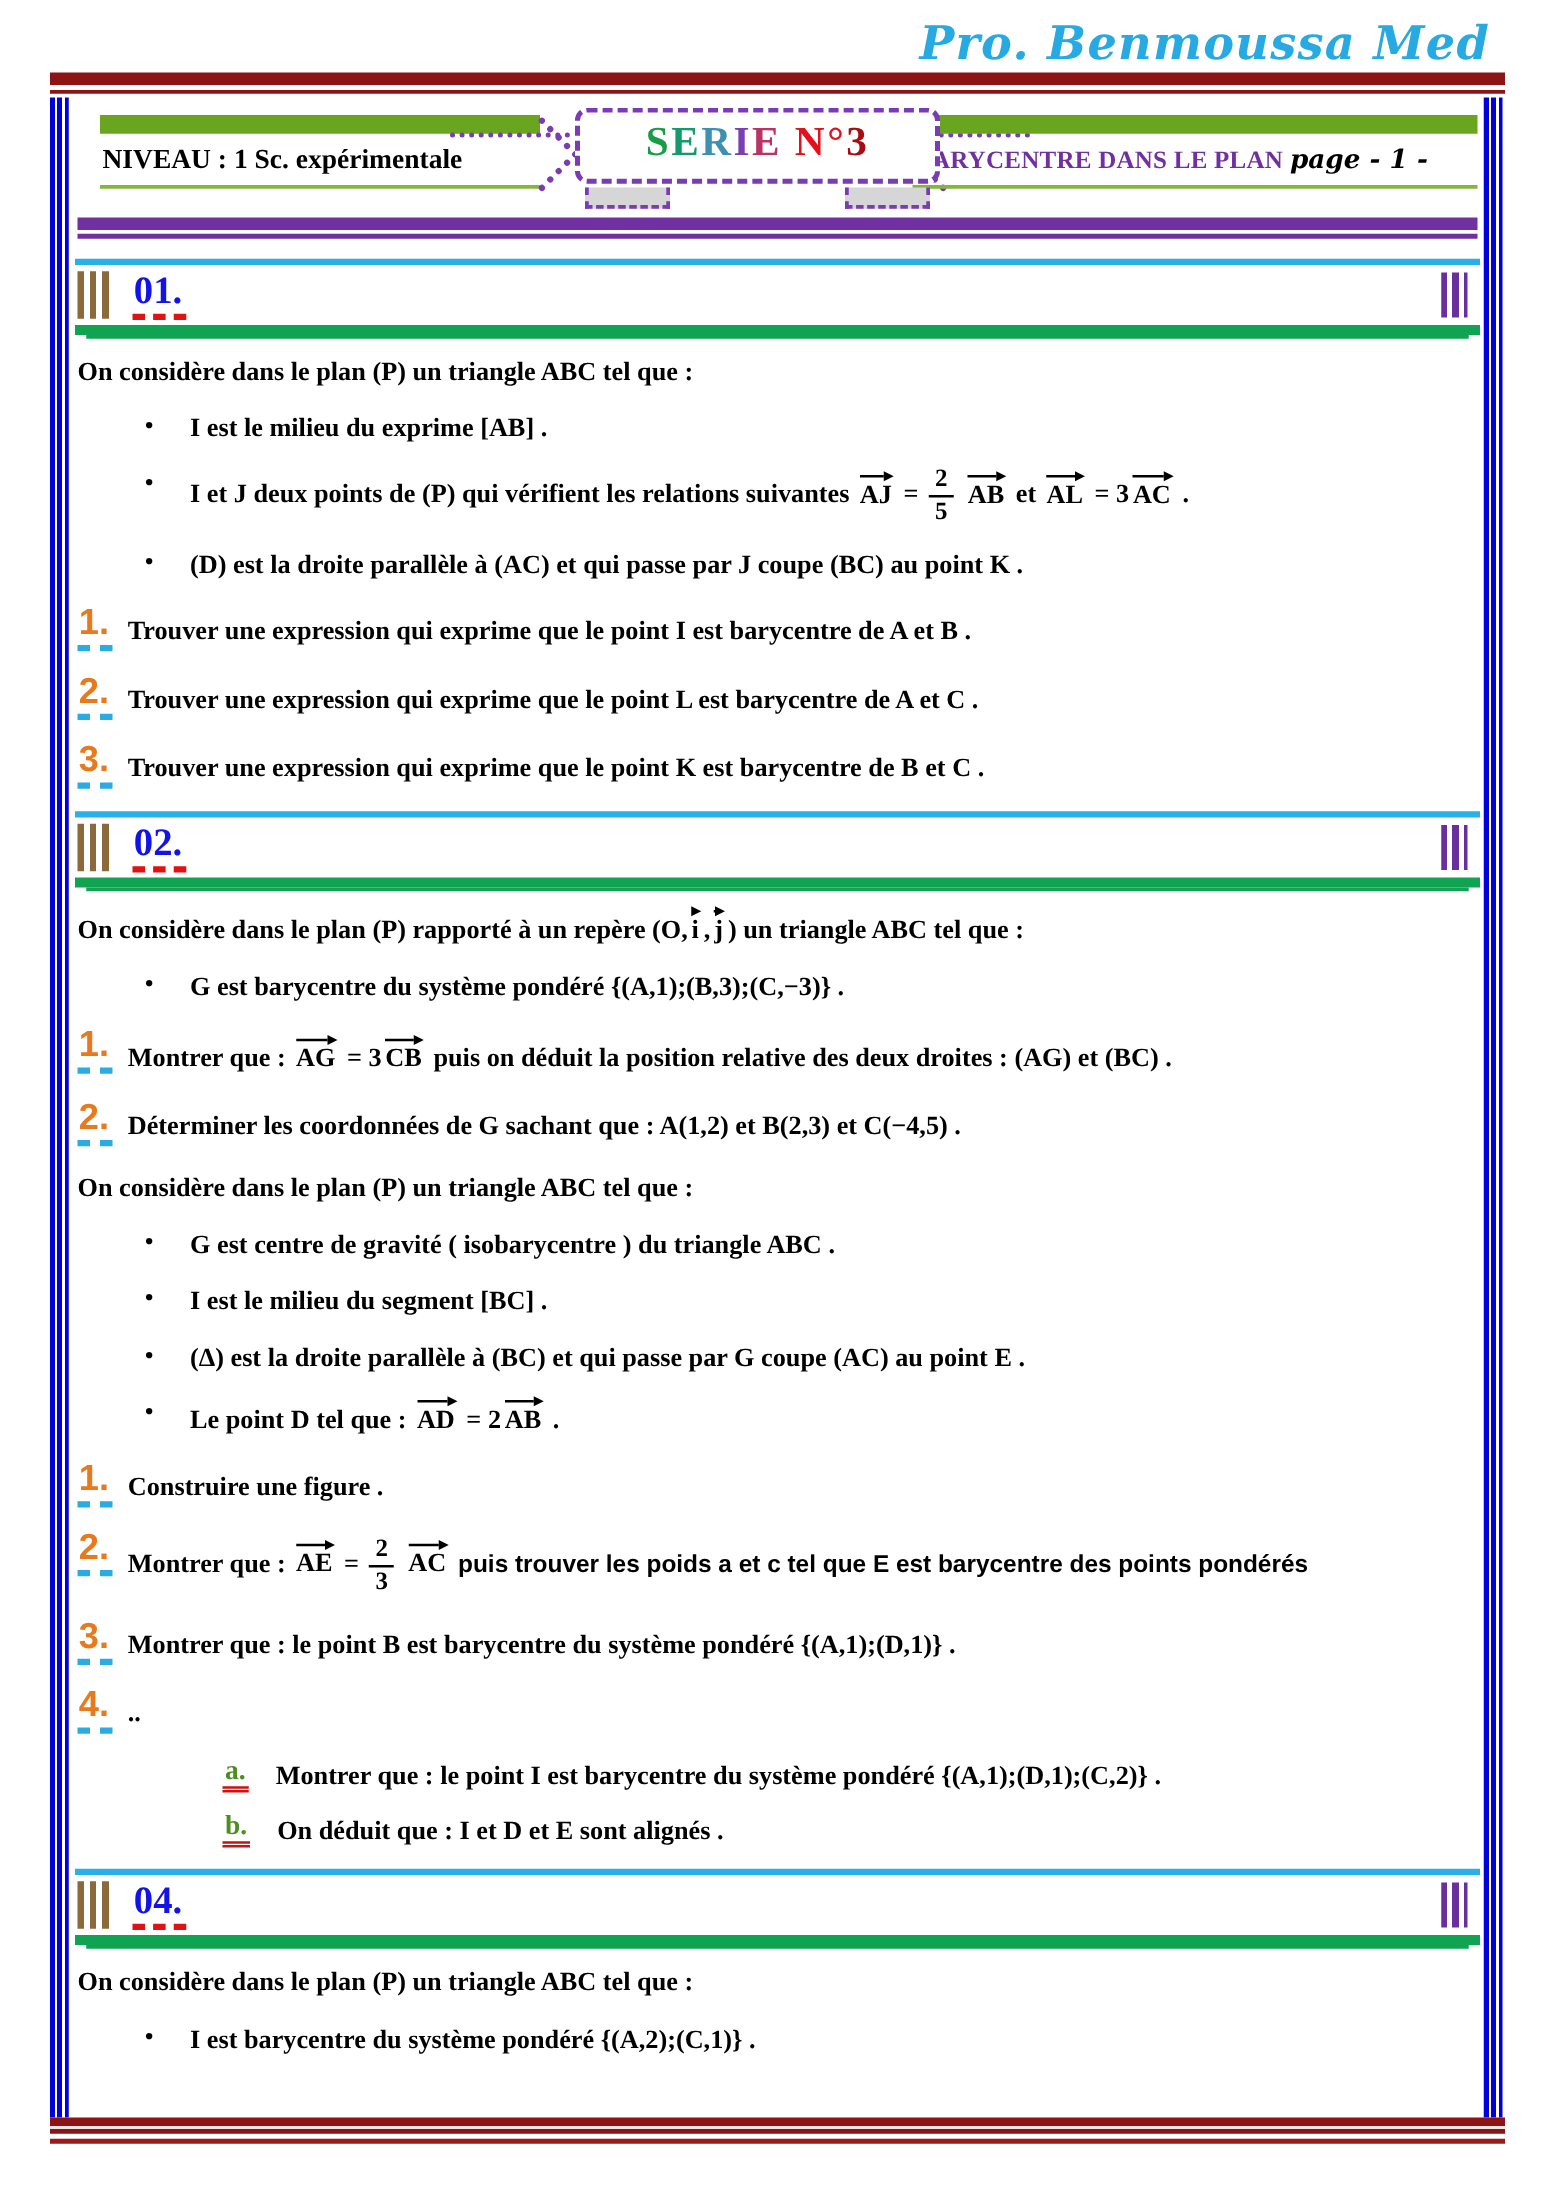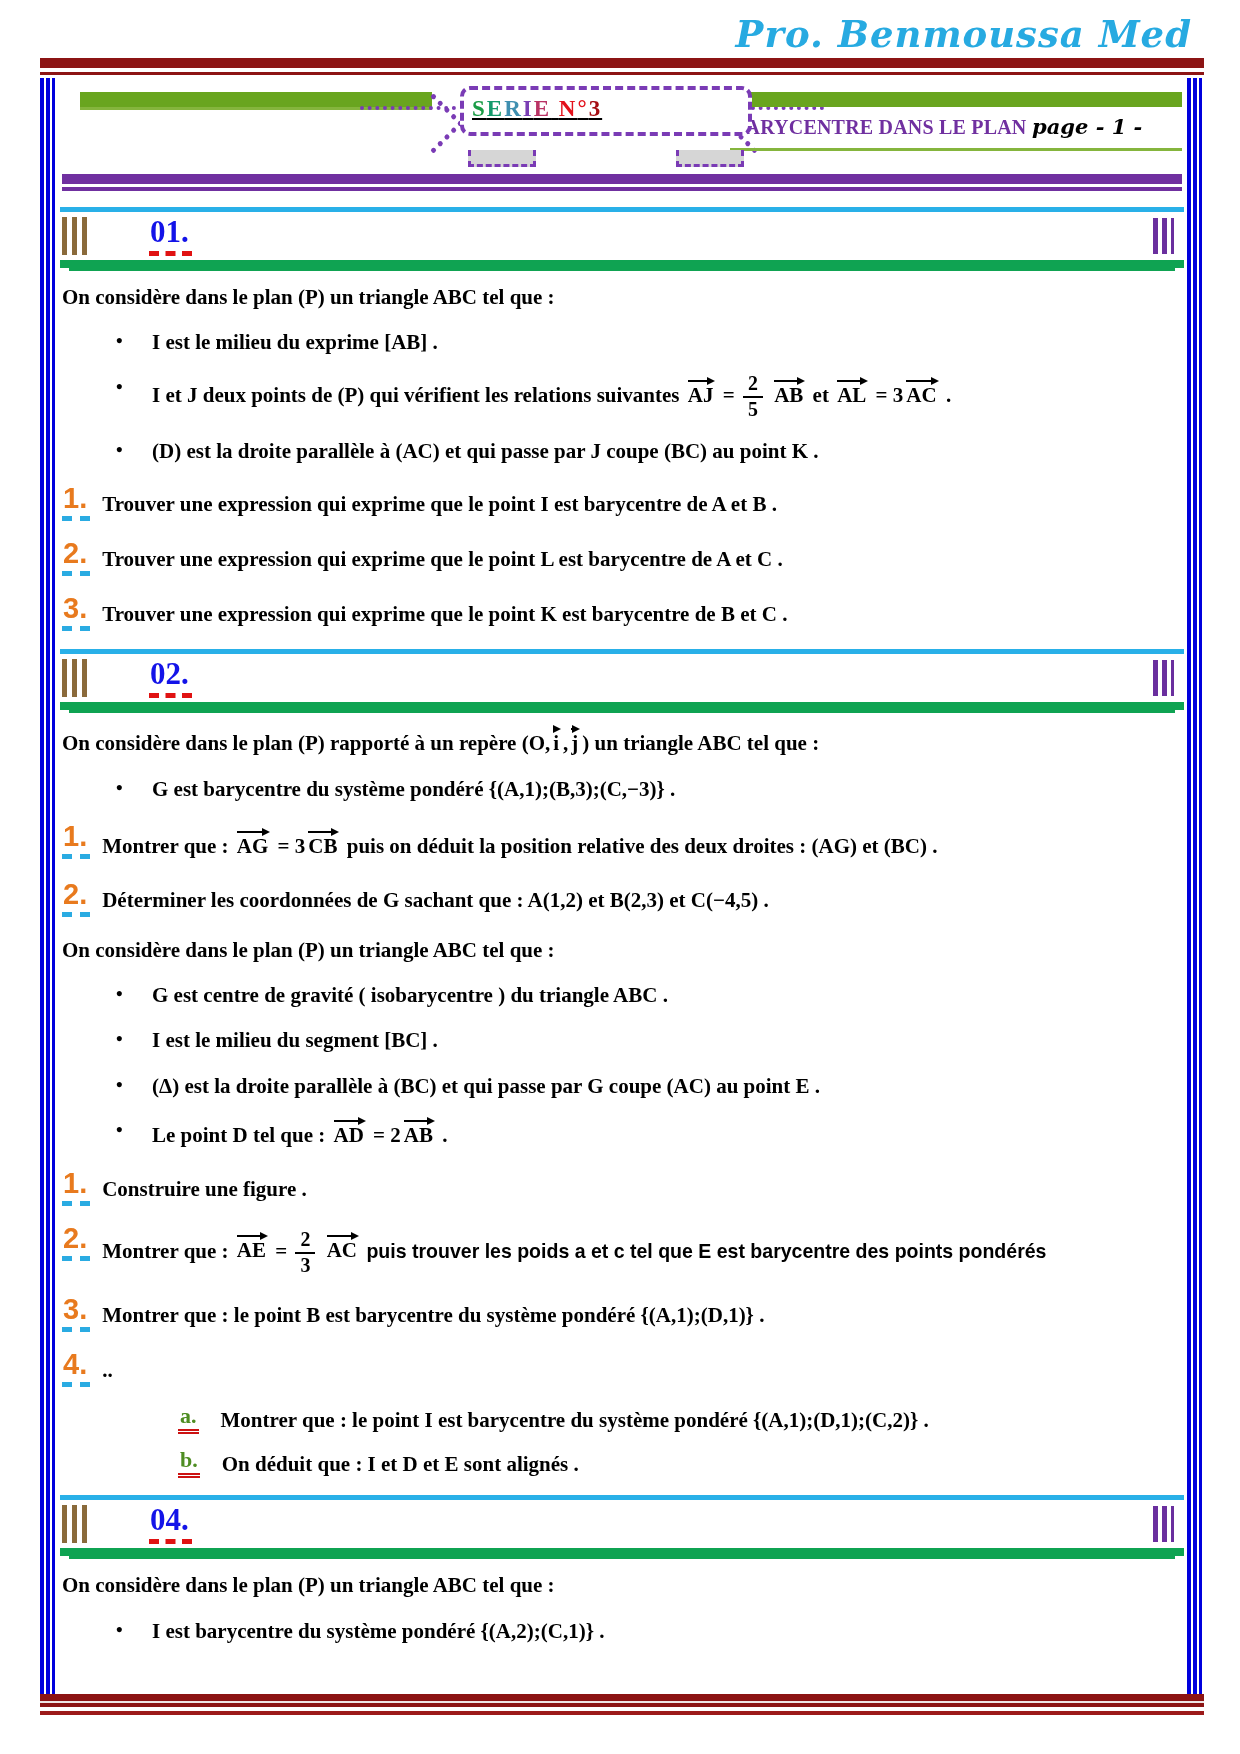--- a/index.html
+++ b/index.html
@@ -25,38 +25,38 @@
   .banner{position:relative;height:82px;margin-bottom:6px;}
   .b-left{position:absolute;left:20px;top:6px;width:352px;}
   .b-right{position:absolute;right:2px;top:6px;width:452px;}
   .gbar{height:15px;background:#69a51f;}
   .gline{height:3px;background:#85b53d;}
   .b-text{padding:7px 2px 8px;font-size:22px;white-space:nowrap;}
   .topic-text{color:#7030a0;font-size:20px;letter-spacing:0.2px;}
   .page-label{color:#000;font-style:italic;font-size:21px;font-family:"DejaVu Serif",serif;}
   .serie-wrap{position:absolute;left:400px;top:0;width:292px;z-index:2;}
   .serie-box{border:4px dashed #7a3bb5;border-radius:10px;background:#fff;
-    text-align:left;font-size:23px;padding:6px 8px 10px;letter-spacing:2px;white-space:pre;text-decoration:underline;}
+    text-align:center;font-size:33px;padding:6px 8px 10px;letter-spacing:2px;white-space:pre;}
   .serie-tab{position:absolute;top:64px;width:62px;height:14px;background:#d6d6d6;border:3px dashed #7a3bb5;border-top:none;}
   .serie-tab.t1{left:8px;} .serie-tab.t2{right:8px;}
   .chev{position:absolute;width:38px;height:38px;border-style:dotted;border-color:#7a3bb5;border-width:0;top:16px;}
   .chev.cl{left:352px;border-top:5px dotted #7a3bb5;border-right:5px dotted #7a3bb5;transform:rotate(45deg);}
   .chev.cr{right:408px;border-top:5px dotted #7a3bb5;border-left:5px dotted #7a3bb5;transform:rotate(-45deg);}
   .dotline{position:absolute;height:0;border-top:4px dotted #7a3bb5;top:20px;}
   .dotline.dl{left:300px;width:96px;} .dotline.dr{right:360px;width:96px;}
   
   .purple-sep{height:10px;background:#7030a0;margin:0 2px;}
   .purple-sep-thin{height:4px;background:#7030a0;margin:3px 2px 14px;}
   
   .ex-header{display:flex;align-items:center;border-top:5px solid #29b0e8;border-bottom:8px solid #0fa352;
     box-shadow:0 12px 0 -9px #0fa352;background:#fff;padding:4px 6px 4px 2px;margin:16px 0 6px;}
   .stripes-brown{width:30px;height:38px;background:repeating-linear-gradient(90deg,#8a6a3b 0 5px,#fff 5px 10px);margin-right:14px;}
   .stripes-purple{width:21px;height:36px;background:repeating-linear-gradient(90deg,#6a2f9e 0 5px,#fff 5px 9px);margin-right:4px;}
   .flex-spacer{flex:1;}
-  .ex-num{font-size:31px;line-height:1;color:#1313e8;border-bottom:5px dashed #e01212;padding:0 3px 4px 1px;margin-left:43px;}
+  .ex-num{font-size:31px;line-height:1;color:#1313e8;border-bottom:5px dashed #e01212;padding:0 3px 4px 1px;}
   
   .ex-body{font-size:21px;}
   .intro{margin:14px 0 8px 2px;line-height:1.45;}
   .bullet{display:flex;align-items:flex-start;margin:15px 0 15px 56px;line-height:1.45;}
   .dot{width:36px;font-size:19px;flex:none;}
   .bline{flex:1;}
   .q{display:flex;align-items:flex-start;margin:18px 0 18px 2px;line-height:1.45;}
   .qnum{font-family:"Liberation Sans",sans-serif;font-size:29px;line-height:1;color:#e87a1e;
     border-bottom:5px dashed #2aabe2;padding:0 3px 3px 1px;margin-right:12px;flex:none;}
   .qline{flex:1;padding-top:5px;}
@@ -83,20 +83,21 @@
 <div class="vline left"></div>
 <div class="vline right"></div>
 <div class="bot1"></div>
 <div class="bot2"></div>
 
 <div class="content">
 
   <div class="banner">
     <div class="b-left">
       <div class="gbar"></div>
+      <div class="b-text">NIVEAU : 1 Sc. expérimentale</div>
       <div class="gline"></div>
     </div>
     <div class="dotline dl"></div>
     <div class="chev cl"></div>
     <div class="serie-wrap">
       <div class="serie-box"><span id="serie-text"><span class="serie-letter" style="color: rgb(26, 156, 70);">S</span><span class="serie-letter" style="color: rgb(20, 154, 108);">E</span><span class="serie-letter" style="color: rgb(63, 143, 176);">R</span><span class="serie-letter" style="color: rgb(123, 63, 181);">I</span><span class="serie-letter" style="color: rgb(185, 51, 101);">E</span><span class="serie-letter" style="color: rgb(0, 0, 0);">&nbsp;</span><span class="serie-letter" style="color: rgb(227, 17, 27);">N</span><span class="serie-letter" style="color: rgb(227, 17, 27);">°</span><span class="serie-letter" style="color: rgb(165, 13, 18);">3</span></span></div>
       <div class="serie-tab t1"></div>
       <div class="serie-tab t2"></div>
     </div>
     <div class="chev cr"></div>

